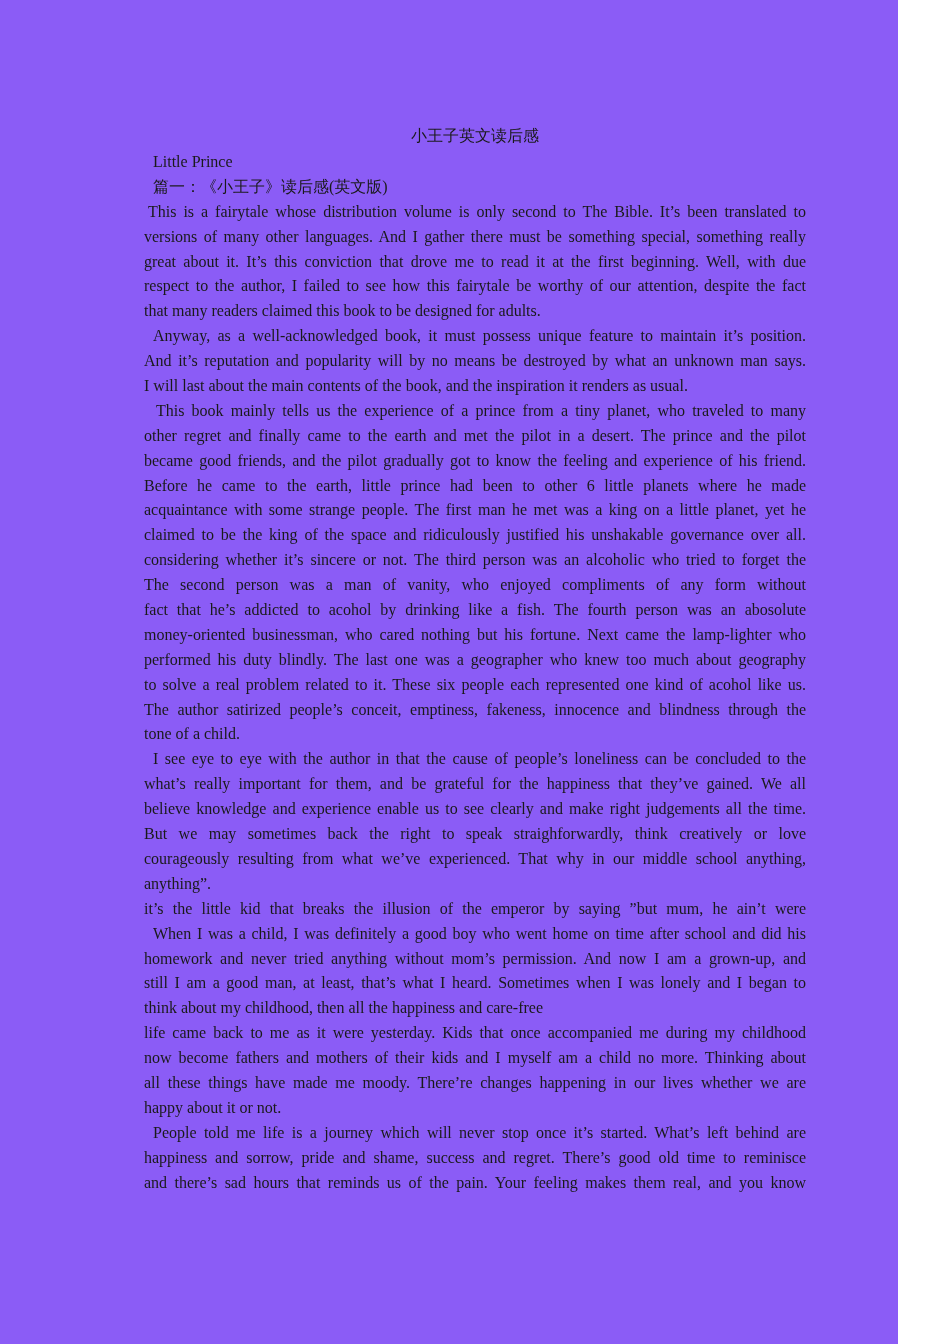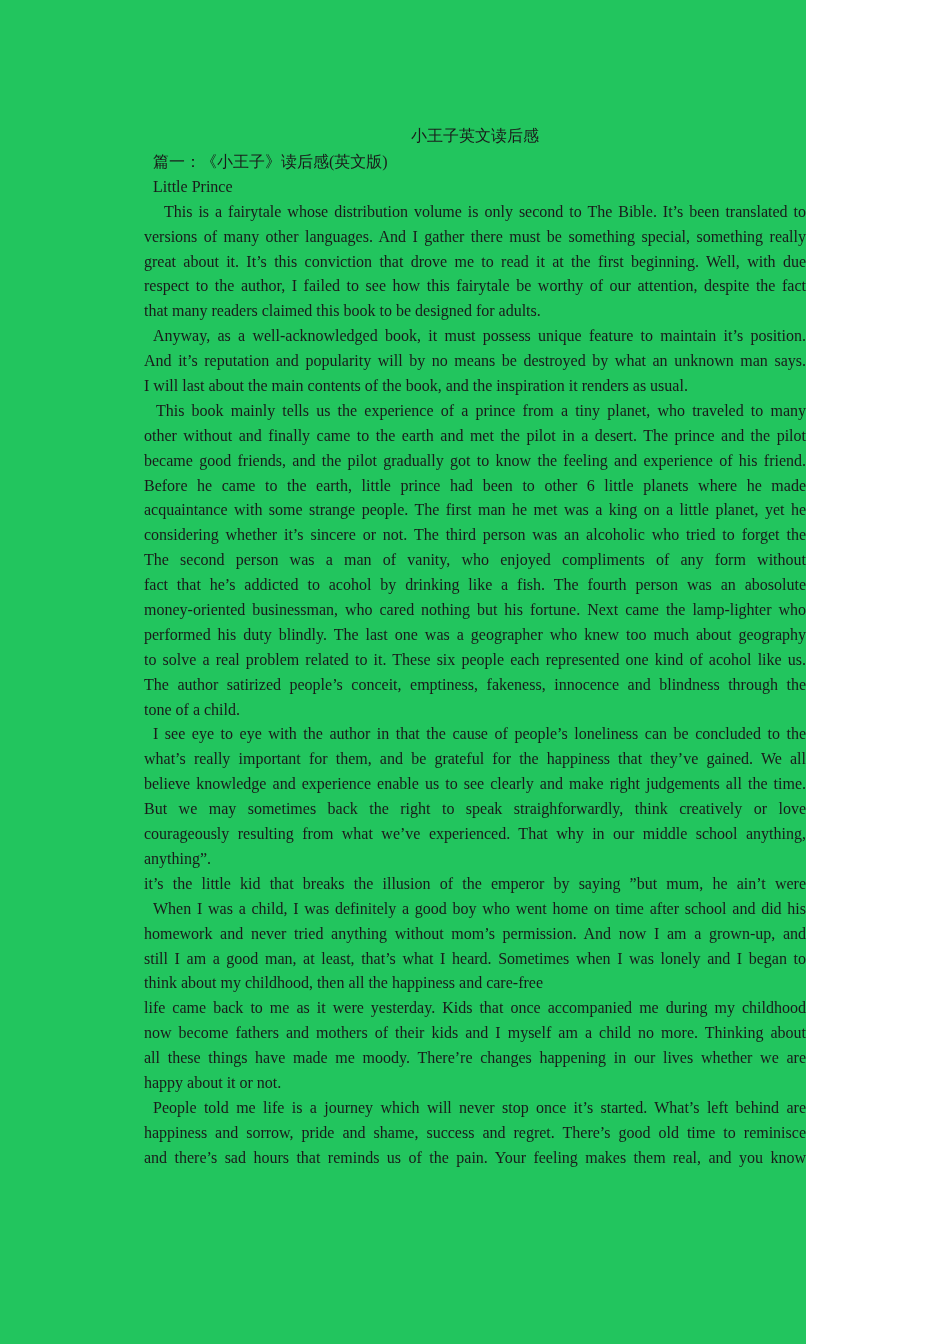--- a/index.html
+++ b/index.html
@@ -1,64 +1,65 @@
 <!DOCTYPE html>
 <html><head>
 <meta charset="utf-8">
 <style>
   html, body { margin: 0; padding: 0; background: #ffffff; }
   body { width: 950px; height: 1344px; position: relative; overflow: hidden; }
   .page {
-    position: absolute; left: 0; top: 0; width: 806px; height: 1344px;
-    background: #22c55e; color: #1a1a1a;
+    position: absolute; left: 0; top: 0; width: 898px; height: 1344px;
+    background: #8b5cf6; color: #1a1a1a;
     font-family: "Liberation Serif", "DejaVu Serif", serif;
     font-size: 16px;
   }
   .title {
     position: absolute; top: 126px; left: 0; width: 950px;
     text-align: center; font-size: 16px; line-height: 20px;
   }
   .body {
     position: absolute; left: 144px; top: 150px; width: 662px;
   }
   .line {
     height: 24.9px; line-height: 24.9px; white-space: nowrap;
     text-align: justify; text-align-last: justify; overflow: hidden;
   }
   .line.last { text-align-last: left; }
-  .line.ind1 { padding-left: 4px; margin-left: 16px; }
+  .line.ind1 { padding-left: 4px; }
   .line.ind2 { padding-left: 9px; }
   .line.ind3 { padding-left: 12px; }
 </style>
 </head>
 <body>
 
 <div class="page">
   <div class="title">小王子英文读后感</div>
   <div class="body" id="doc-body">
+    <div class="line last ind2">Little Prince</div>
     <div class="line last ind2">篇一：《小王子》读后感(英文版)</div>
-    <div class="line last ind2">Little Prince</div>
   <div>
         <div class="line ind1">This is a fairytale whose distribution volume is only second to The Bible. It’s been translated to</div>
         <div class="line">versions of many other languages. And I gather there must be something special, something really</div>
         <div class="line">great about it. It’s this conviction that drove me to read it at the first beginning. Well, with due</div>
         <div class="line">respect to the author, I failed to see how this fairytale be worthy of our attention, despite the fact</div>
         <div class="line last">that many readers claimed this book to be designed for adults.</div>
       </div>
       <div>
         <div class="line ind2">Anyway, as a well-acknowledged book, it must possess unique feature to maintain it’s position.</div>
         <div class="line">And it’s reputation and popularity will by no means be destroyed by what an unknown man says.</div>
         <div class="line last">I will last about the main contents of the book, and the inspiration it renders as usual.</div>
       </div>
       <div>
         <div class="line ind3">This book mainly tells us the experience of a prince from a tiny planet, who traveled to many</div>
-        <div class="line">other without and finally came to the earth and met the pilot in a desert. The prince and the pilot</div>
+        <div class="line">other regret and finally came to the earth and met the pilot in a desert. The prince and the pilot</div>
         <div class="line">became good friends, and the pilot gradually got to know the feeling and experience of his friend.</div>
         <div class="line">Before he came to the earth, little prince had been  to other 6 little planets where he made</div>
         <div class="line">acquaintance with some strange people. The first man he met was a king on a little planet, yet he</div>
+        <div class="line">claimed to be the king of the space and ridiculously justified his unshakable governance over all.</div>
         <div class="line">considering whether it’s sincere or not. The third person was an alcoholic who tried to forget the</div>
         <div class="line">The second person was a man of vanity, who enjoyed compliments of any form without</div>
         <div class="line">fact that he’s addicted to acohol by drinking like a fish. The fourth person was an abosolute</div>
         <div class="line">money-oriented businessman, who cared nothing but his fortune. Next came the lamp-lighter who</div>
         <div class="line">performed his duty blindly. The last one was a geographer who knew too much about geography</div>
         <div class="line">to solve a real problem related to it. These six people each represented one kind of acohol like us.</div>
         <div class="line">The author satirized people’s conceit, emptiness, fakeness, innocence and blindness through the</div>
         <div class="line last">tone of a child.</div>
       </div>
       <div>

